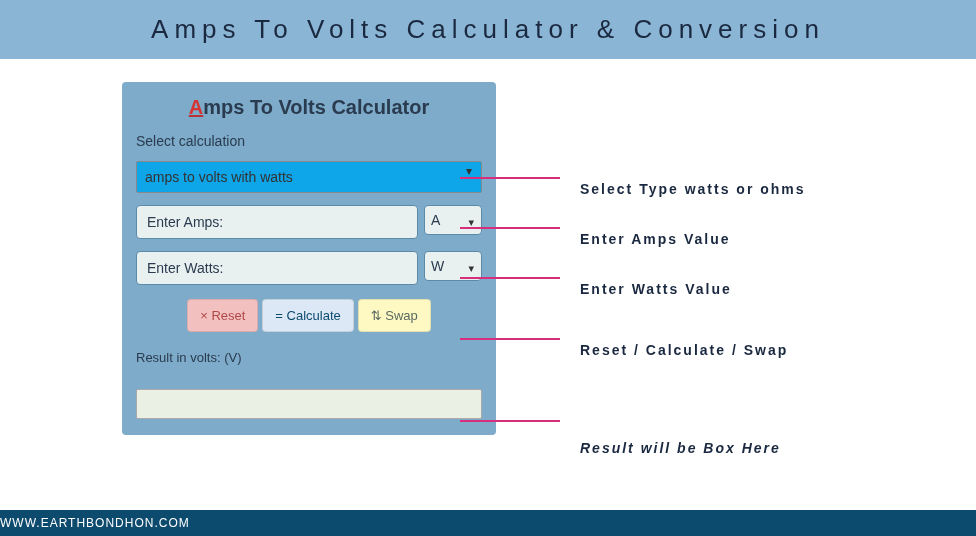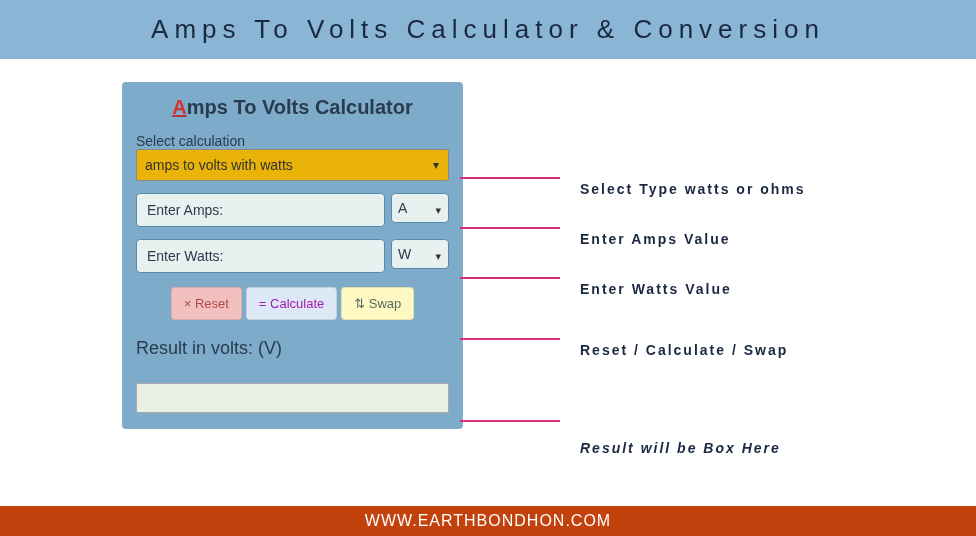--- a/index.html
+++ b/index.html
@@ -16,21 +16,21 @@
       text-align: center;
       color: #1a2840;
       font-size: 26px;
       font-weight: normal;
       letter-spacing: 6px;
     }
     .calc-card {
       position: absolute;
       left: 122px;
       top: 82px;
-      width: 341px;
+      width: 374px;
       background: #7dabc9;
       border-radius: 4px;
       padding: 14px 14px 16px 14px;
     }
     .calc-title {
       text-align: center;
       color: #2a3b4f;
       font-size: 20px;
       font-weight: bold;
       margin-bottom: 14px;
@@ -41,26 +41,27 @@
       text-decoration-color: #b83333;
     }
     .label {
       color: #2a3b4f;
       font-size: 14px;
     }
     .select-main {
       width: 100%;
       padding: 7px 8px;
       font-size: 14px;
-      background: #eab308;
+      background: #0ea5e9;
       border: 1px solid #888;
       border-radius: 2px;
       color: #333;
       appearance: none;
       position: relative;
+      margin-top: 12px;
     }
     .select-wrap {
       position: relative;
       margin-bottom: 12px;
     }
     .select-wrap::after {
       content: "▾";
       position: absolute;
       right: 10px;
       top: 50%;
@@ -121,30 +122,30 @@
       border-radius: 4px;
       border: 1px solid rgba(0,0,0,0.1);
       cursor: pointer;
     }
     .btn-reset {
       background: #f3c0c0;
       color: #b04848;
     }
     .btn-calc {
       background: #dce8f5;
-      color: #a21caf;
+      color: #0c4a6e;
     }
     .btn-swap {
       background: #fef9c3;
       color: #5a6a62;
       text-align: right;
     }
     .result-label {
       color: #2a3b4f;
-      font-size: 18px;
+      font-size: 13px;
       margin-bottom: 24px;
     }
     .result-box {
       width: 100%;
       height: 30px;
       background: #eaf0e4;
       border: 1px solid #aaa;
       border-radius: 2px;
     }
     .annotations {
@@ -164,24 +165,24 @@
       font-weight: bold;
       letter-spacing: 2px;
       white-space: nowrap;
       margin-top: 12px;
     }
     .footer-bar {
       position: absolute;
       bottom: 0;
       left: 0;
       right: 0;
-      background: #c2410c;
-      text-align: center;
+      background: #0c4a6e;
+      text-align: left;
       color: #fff;
-      font-size: 16px;
+      font-size: 12px;
       padding: 6px 0;
       letter-spacing: 1px;
     }
   </style>
 </head>
 <body>
 
 <div class="header-bar">
   <span>Amps To Volts Calculator &amp; Conversion</span>
 </div>

